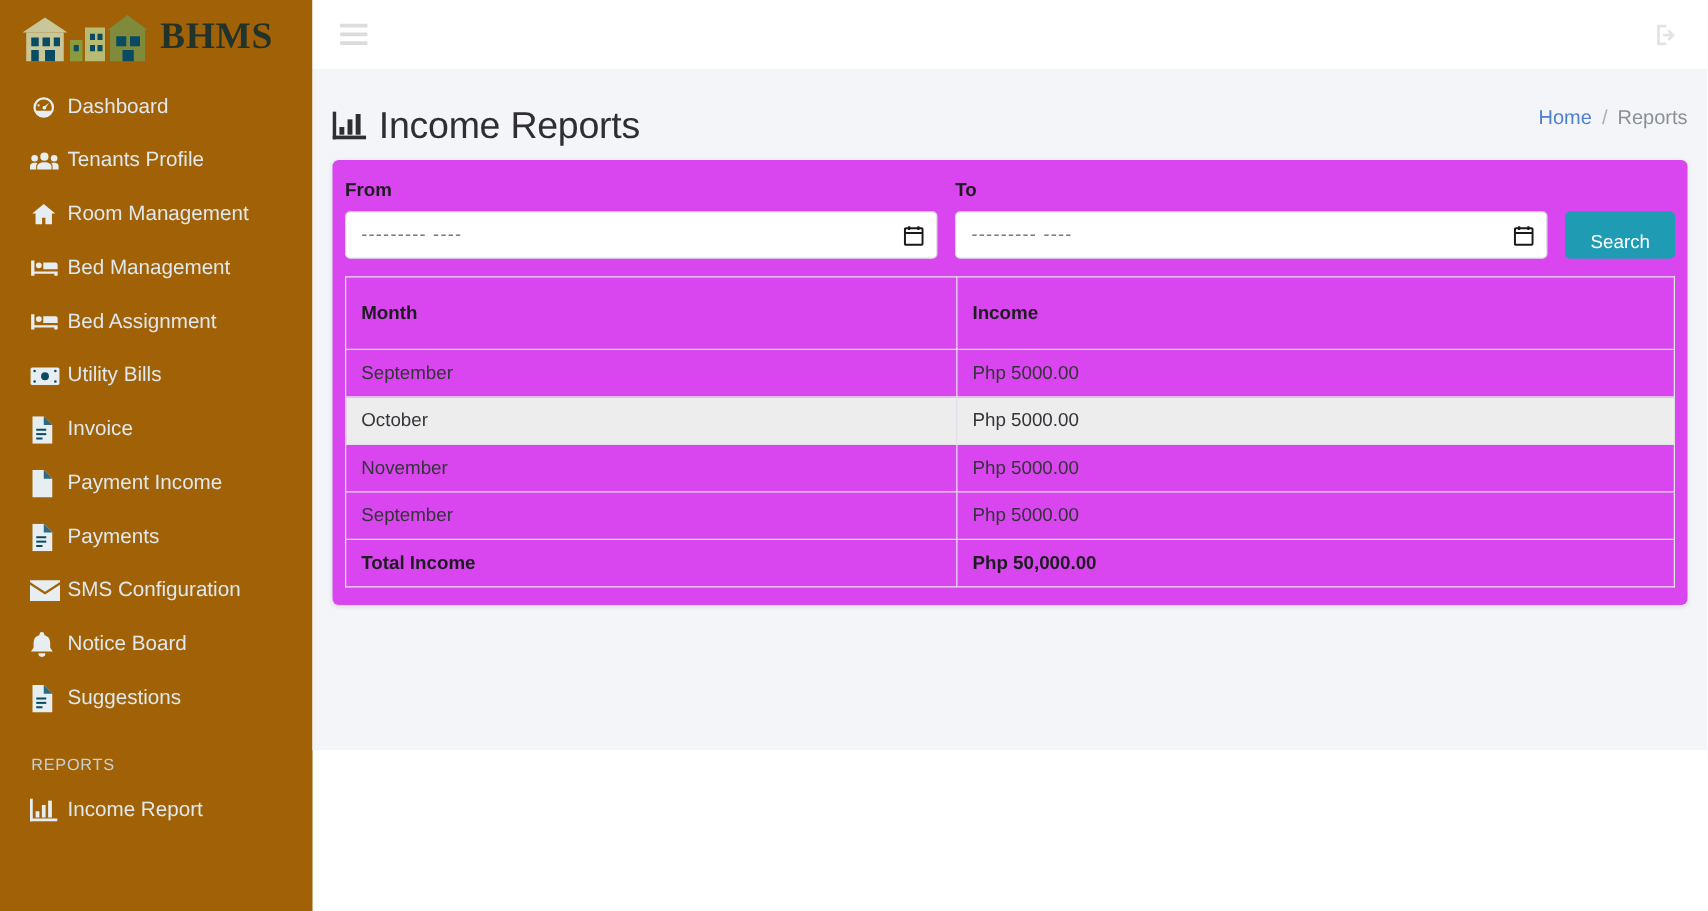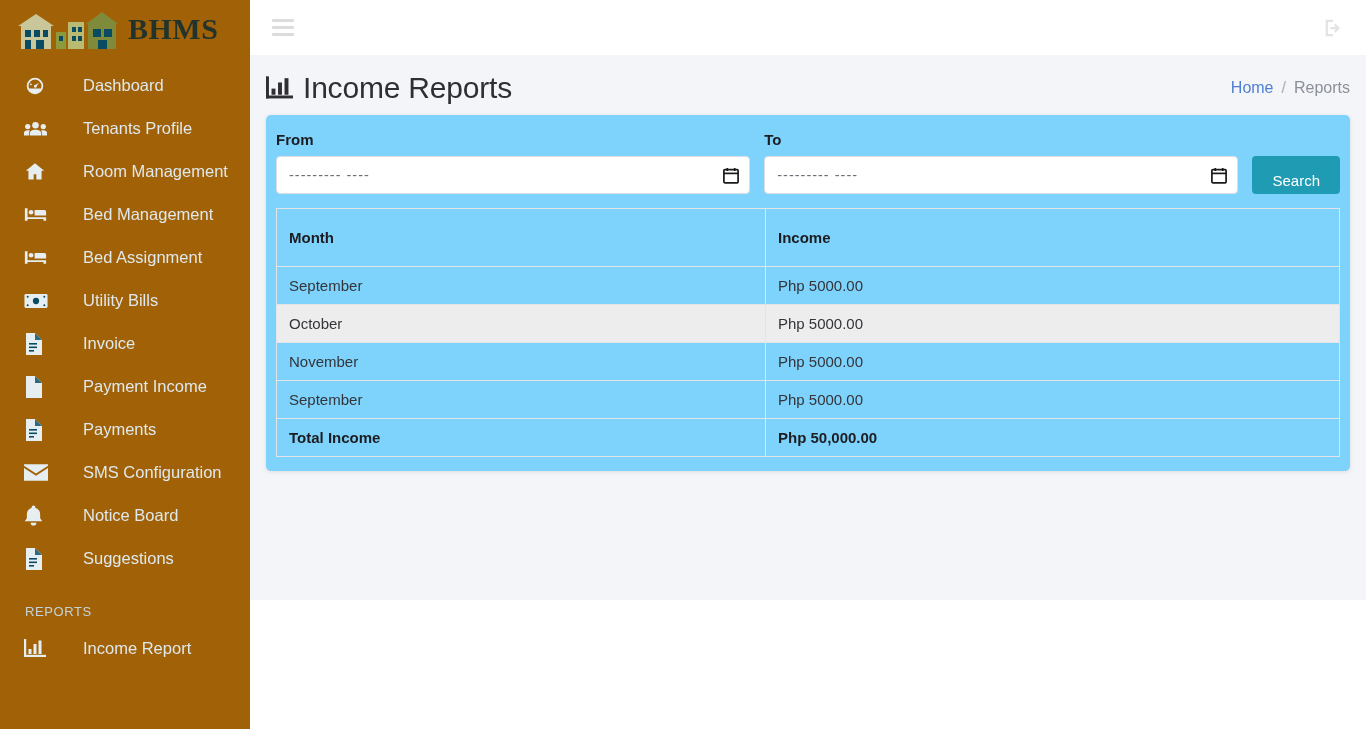--- a/index.html
+++ b/index.html
@@ -43,21 +43,21 @@
     font-size: 16.5px;
     cursor: pointer;
     white-space: nowrap;
   }
   .nav-ico {
     width: 30px; min-width: 30px;
     display: inline-flex; align-items: center; justify-content: flex-start;
     color: #e7eef1;
   }
   .nav-ico svg { display: block; }
-  .nav-label { line-height: 1; margin-left: 29px; }
+  .nav-label { line-height: 1; }
   .nav-section {
     color: #c3d3da;
     font-size: 13px;
     letter-spacing: 0.6px;
     padding: 24px 0 8px 25px;
     font-weight: 400;
   }
 
   
   #topbar {
@@ -80,30 +80,31 @@
     overflow: hidden;
   }
   .page-head {
     display: flex; align-items: center; justify-content: space-between;
     padding: 16px 16px 10px 16px;
   }
   .page-title {
     display: flex; align-items: center; gap: 10px;
     font-size: 30px; font-weight: 400; color: #2e2e33;
     letter-spacing: -0.2px;
+    margin-top: 13px;
   }
   .page-title .title-ico { color: #2e2e33; display: flex; align-items: flex-end; }
   .breadcrumb { font-size: 16px; color: #8a8f98; display: flex; gap: 8px; }
   .breadcrumb .crumb-link { color: #4f7fd1; cursor: pointer; }
   .breadcrumb .crumb-sep { color: #a9aeb6; }
   .breadcrumb .crumb-cur { color: #8a8f98; }
 
   .card {
     margin: 0 16px;
-    background: #7dd3fc;
+    background: #d946ef;
     border-radius: 5px;
     box-shadow: 0 1px 4px rgba(0,0,0,0.10);
     padding: 16px 10px 14px 10px;
   }
   .filter-row {
     display: flex; align-items: flex-end; gap: 14px;
     padding: 0 0 8px 0;
   }
   .field { flex: 1 1 0; min-width: 0; }
   .field-label {

